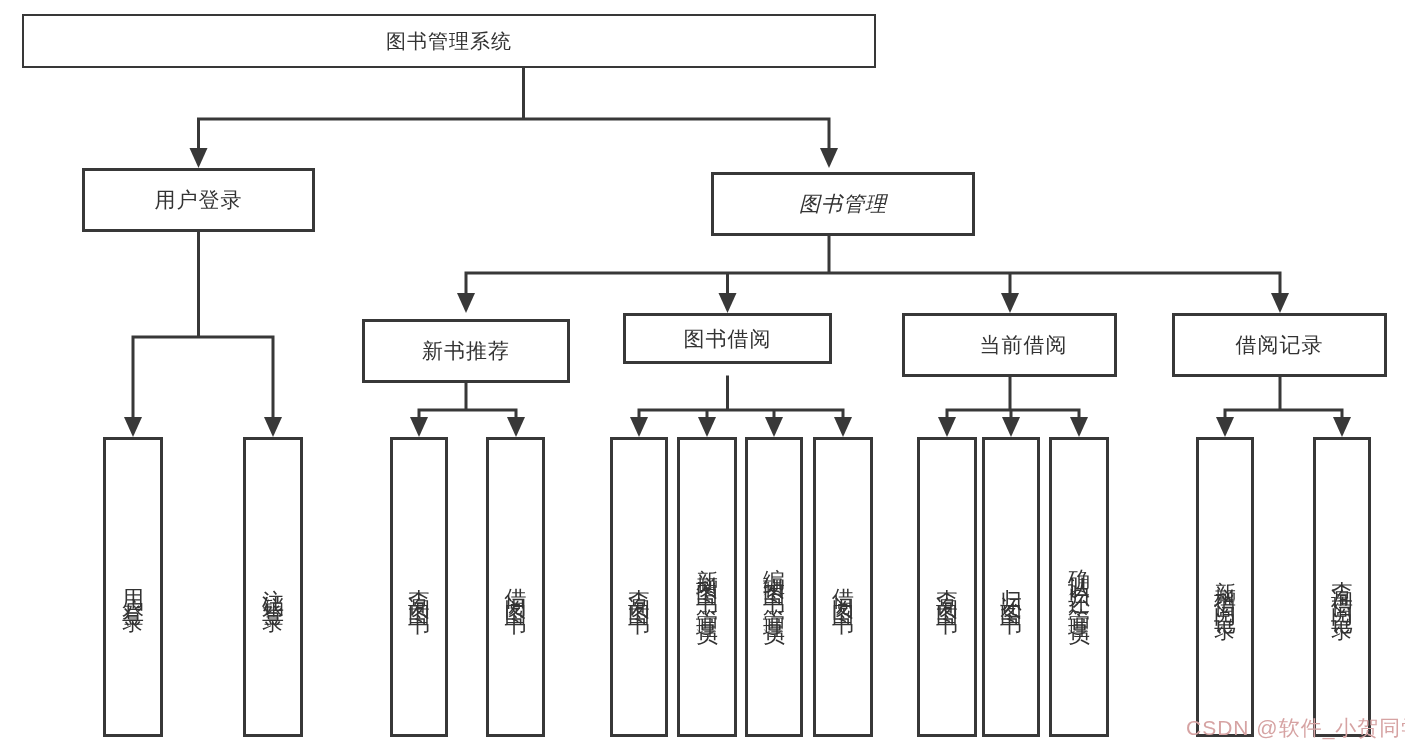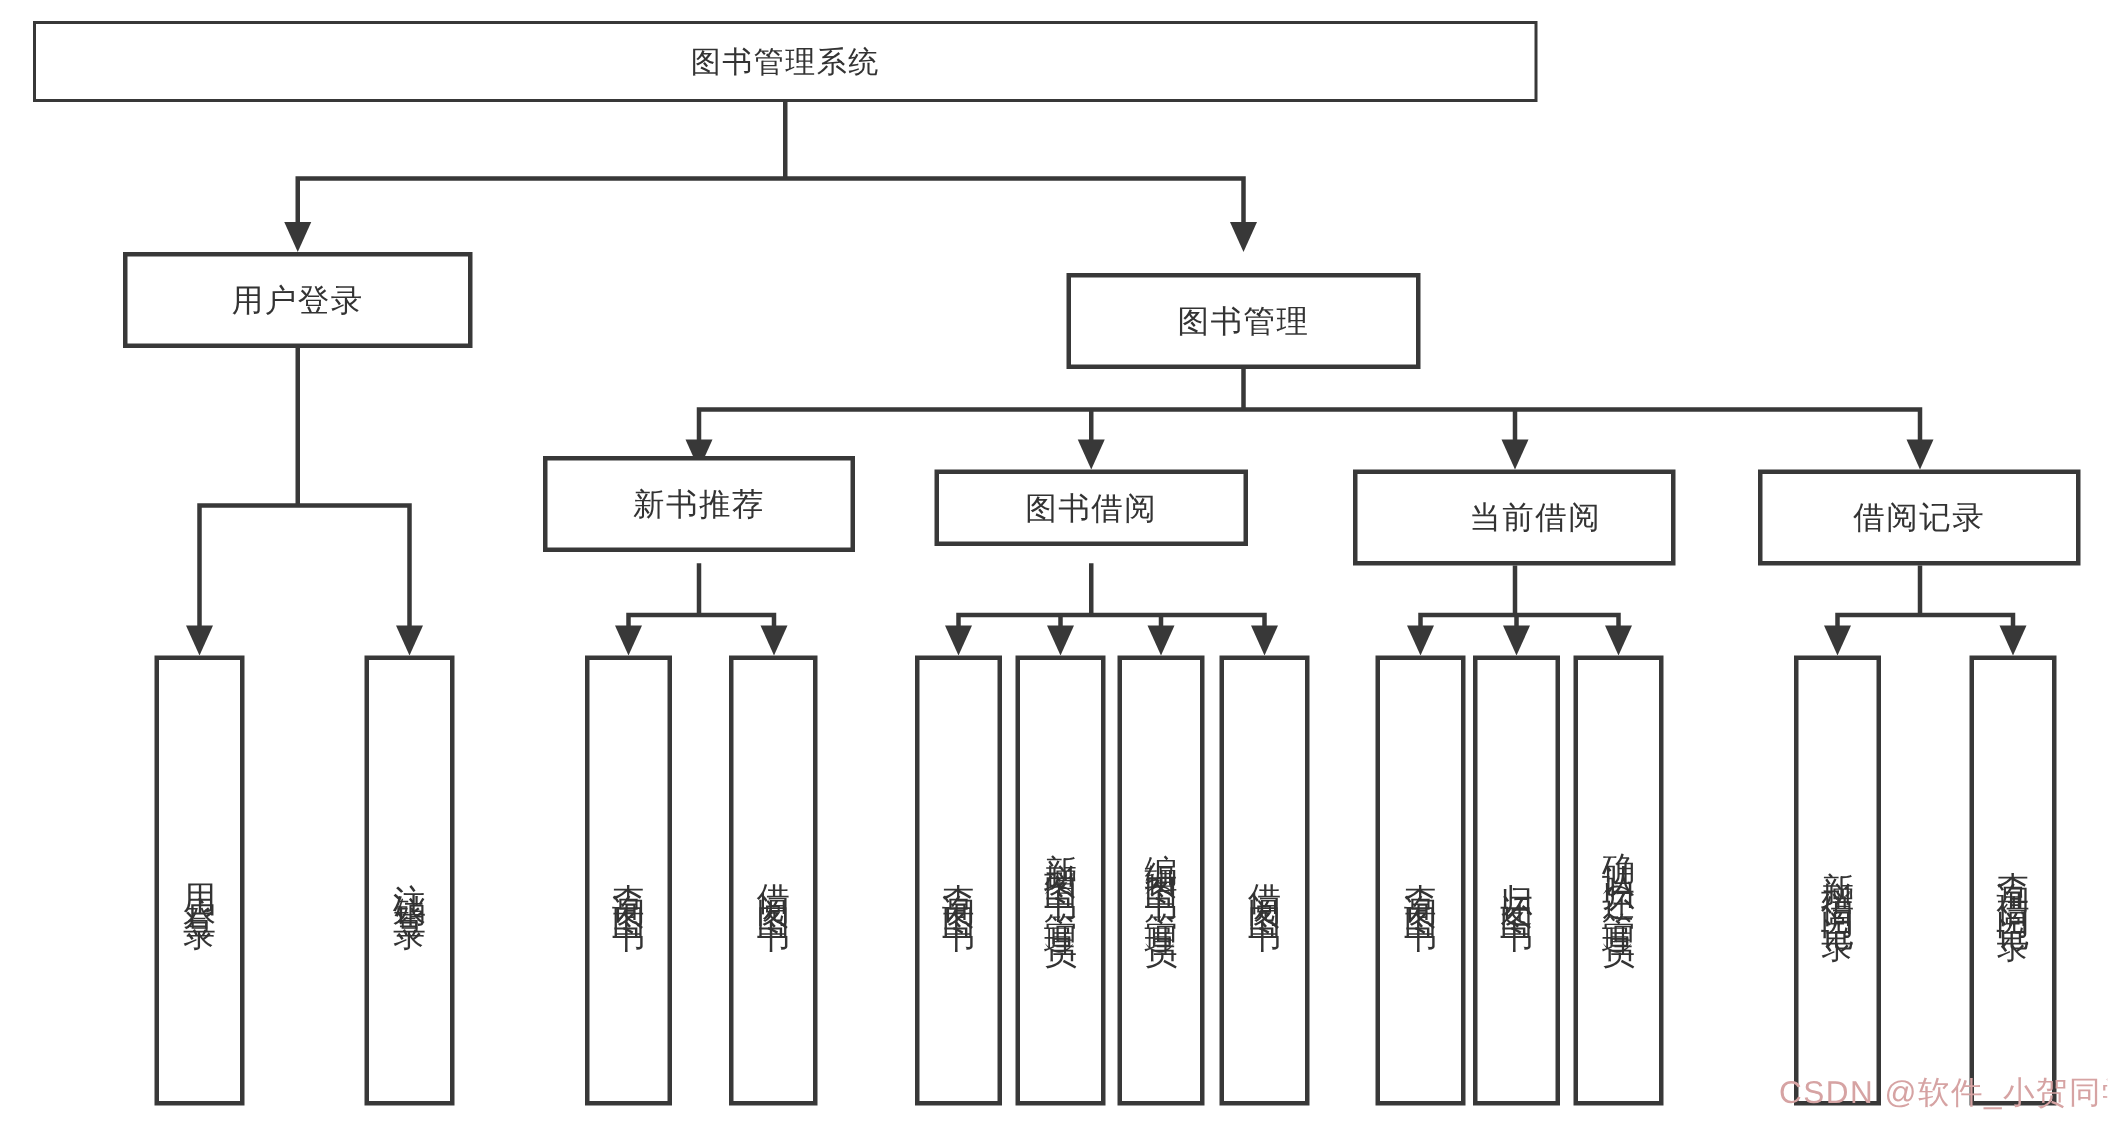--- a/index.html
+++ b/index.html
@@ -66,32 +66,32 @@
       <polygon points="765,417 783,417 774,437"></polygon>
       <polygon points="834,417 852,417 843,437"></polygon>
       <polygon points="938,417 956,417 947,437"></polygon>
       <polygon points="1002,417 1020,417 1011,437"></polygon>
       <polygon points="1070,417 1088,417 1079,437"></polygon>
       <polygon points="1216,417 1234,417 1225,437"></polygon>
       <polygon points="1333,417 1351,417 1342,437"></polygon>
     </g>
   </svg>
 
-  <div class="box hbox root-box" style="left:22px;top:14px;width:1003px;height:54px;">
+  <div class="box hbox root-box" style="left:22px;top:14px;width:854px;height:54px;">
     <span>图书管理系统</span>
   </div>
 
   <div class="box hbox" style="left:82px;top:168px;width:233px;height:64px;">
     <span>用户登录</span>
   </div>
-  <div class="box hbox" style="left:711px;top:182px;width:236px;height:64px;">
+  <div class="box hbox" style="left:711px;top:172px;width:264px;height:64px;font-style:italic;">
     <span>图书管理</span>
   </div>
 
-  <div class="box hbox" style="left:362px;top:304px;width:208px;height:64px;">
+  <div class="box hbox" style="left:362px;top:319px;width:208px;height:64px;">
     <span>新书推荐</span>
   </div>
   <div class="box hbox" style="left:623px;top:313px;width:209px;height:51px;">
     <span>图书借阅</span>
   </div>
   <div class="box hbox" style="left:902px;top:313px;width:215px;height:64px;padding-left:28px;">
     <span>当前借阅</span>
   </div>
   <div class="box hbox" style="left:1172px;top:313px;width:215px;height:64px;">
     <span>借阅记录</span>

